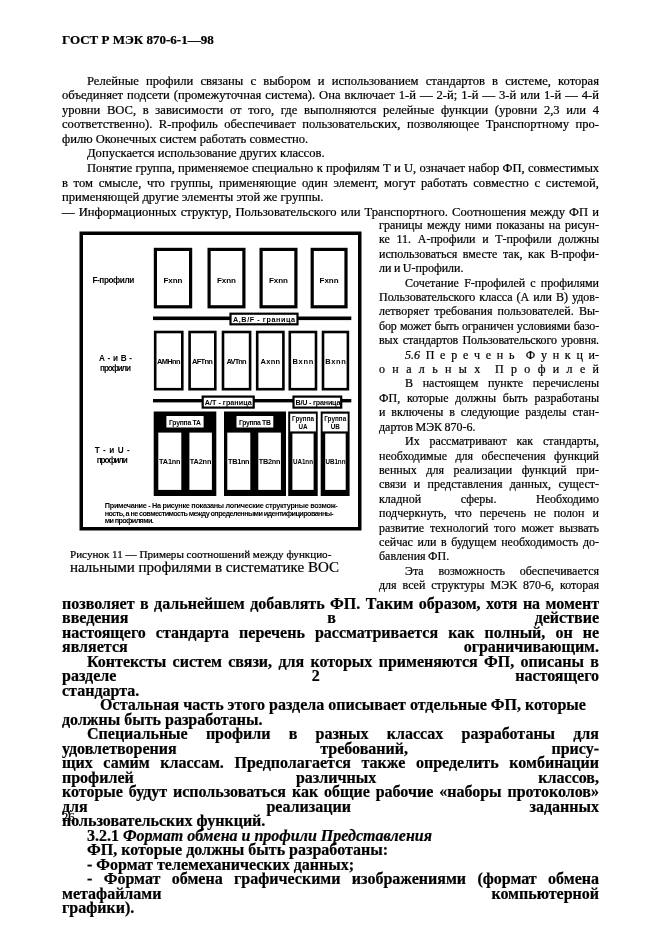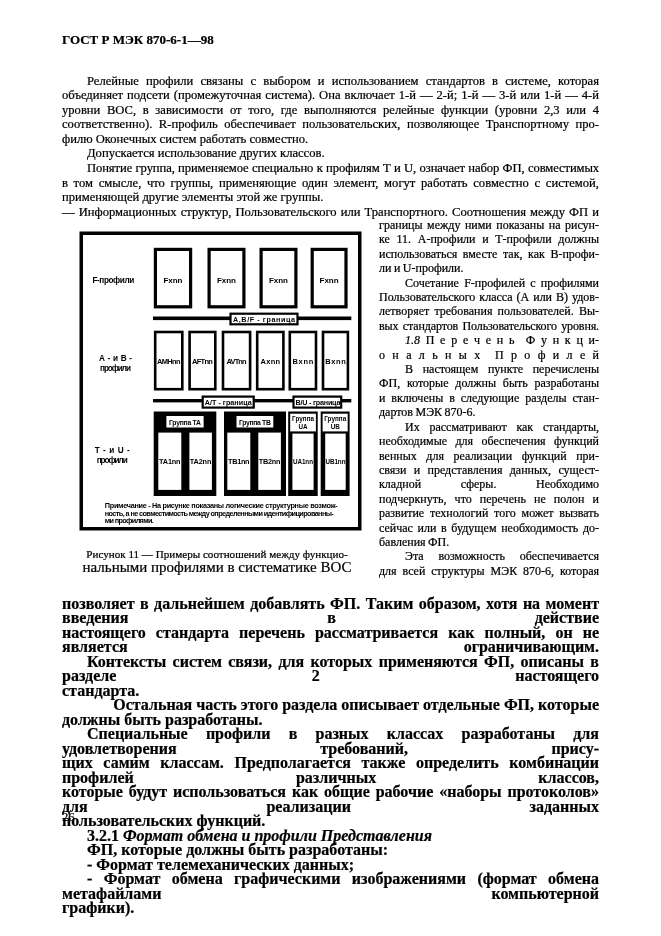--- a/index.html
+++ b/index.html
@@ -1,25 +1,25 @@
 <!DOCTYPE html>
 <html><head>
 <meta charset="utf-8">
 <style>
   html,body{margin:0;padding:0;background:#fff;}
   #page{position:relative;width:661px;height:936px;background:#ffffff;overflow:hidden;
         font-family:"Liberation Serif",serif;color:#000;-webkit-text-stroke:0.22px #000;}
   .blk{position:absolute;}
   .ln{text-align:justify;text-align-last:justify;}
-  .lnl{text-align:right;text-align-last:left;}
+  .lnl{text-align:center;text-align-last:left;}
   .ind{text-indent:25px;} .rc .ind{text-indent:26px;} .ws1{letter-spacing:-0.15px;word-spacing:-0.3px;} .ws2{letter-spacing:-0.12px;word-spacing:-0.5px;} .ws3{letter-spacing:-0.09px;}
   .top{left:62px;top:61.5px;width:537px;font-size:12.6px;line-height:14.6px;margin-top:12px;}
   .rc{left:379px;top:218px;width:220px;font-size:12px;line-height:14.4px;word-spacing:-0.5px;}
   .bot{left:62px;top:596.5px;width:537px;font-size:16px;line-height:14.5px;font-weight:bold;}
-  .cap{left:62px;top:548.2px;width:310px;font-size:11.1px;line-height:13.1px;text-align:center;}
+  .cap{left:70px;top:548.2px;width:310px;font-size:11.1px;line-height:13.1px;text-align:left;}
   svg text{font-family:"Liberation Sans",sans-serif;font-weight:bold;fill:#000;}
 </style>
 </head>
 <body>
 <div id="page">
 
 <div class="blk" style="left:62px;top:32.8px;font-size:13px;font-weight:bold;line-height:14px;">ГОСТ Р МЭК 870-6-1—98</div>
 
 <div class="blk top">
 <div class="ln ind">Релейные профили связаны с выбором и использованием стандартов в системе, которая</div>
@@ -35,22 +35,23 @@
 </div>
 
 <div class="blk rc">
 <div class="ln">границы между ними показаны на рисун-</div>
 <div class="ln">ке 11. А-профили и Т-профили должны</div>
 <div class="ln">использоваться вместе так, как В-профи-</div>
 <div class="lnl">ли и U-профили.</div>
 <div class="ln ind">Сочетание F-профилей с профилями</div>
 <div class="ln">Пользовательского класса (А или В) удов-</div>
 <div class="ln">летворяет требования пользователей. Вы-</div>
+<div class="ln ws1">бор может быть ограничен условиями базо-</div>
 <div class="ln ws2">вых стандартов Пользовательского уровня.</div>
-<div class="ln ind"><i>1.8</i> П е р е ч е н ь &nbsp;Ф у н к ц и-</div>
+<div class="ln ind"><i>5.6</i> П е р е ч е н ь &nbsp;Ф у н к ц и-</div>
 <div class="ln">о н а л ь н ы х &nbsp;П р о ф и л е й</div>
 <div class="ln ind">В настоящем пункте перечислены</div>
 <div class="ln">ФП, которые должны быть разработаны</div>
 <div class="ln">и включены в следующие разделы стан-</div>
 <div class="lnl">дартов МЭК 870-6.</div>
 <div class="ln ind">Их рассматривают как стандарты,</div>
 <div class="ln">необходимые для обеспечения функций</div>
 <div class="ln">венных для реализации функций при-</div>
 <div class="ln">связи и представления данных, сущест-</div>
 <div class="ln">кладной сферы. Необходимо</div>

